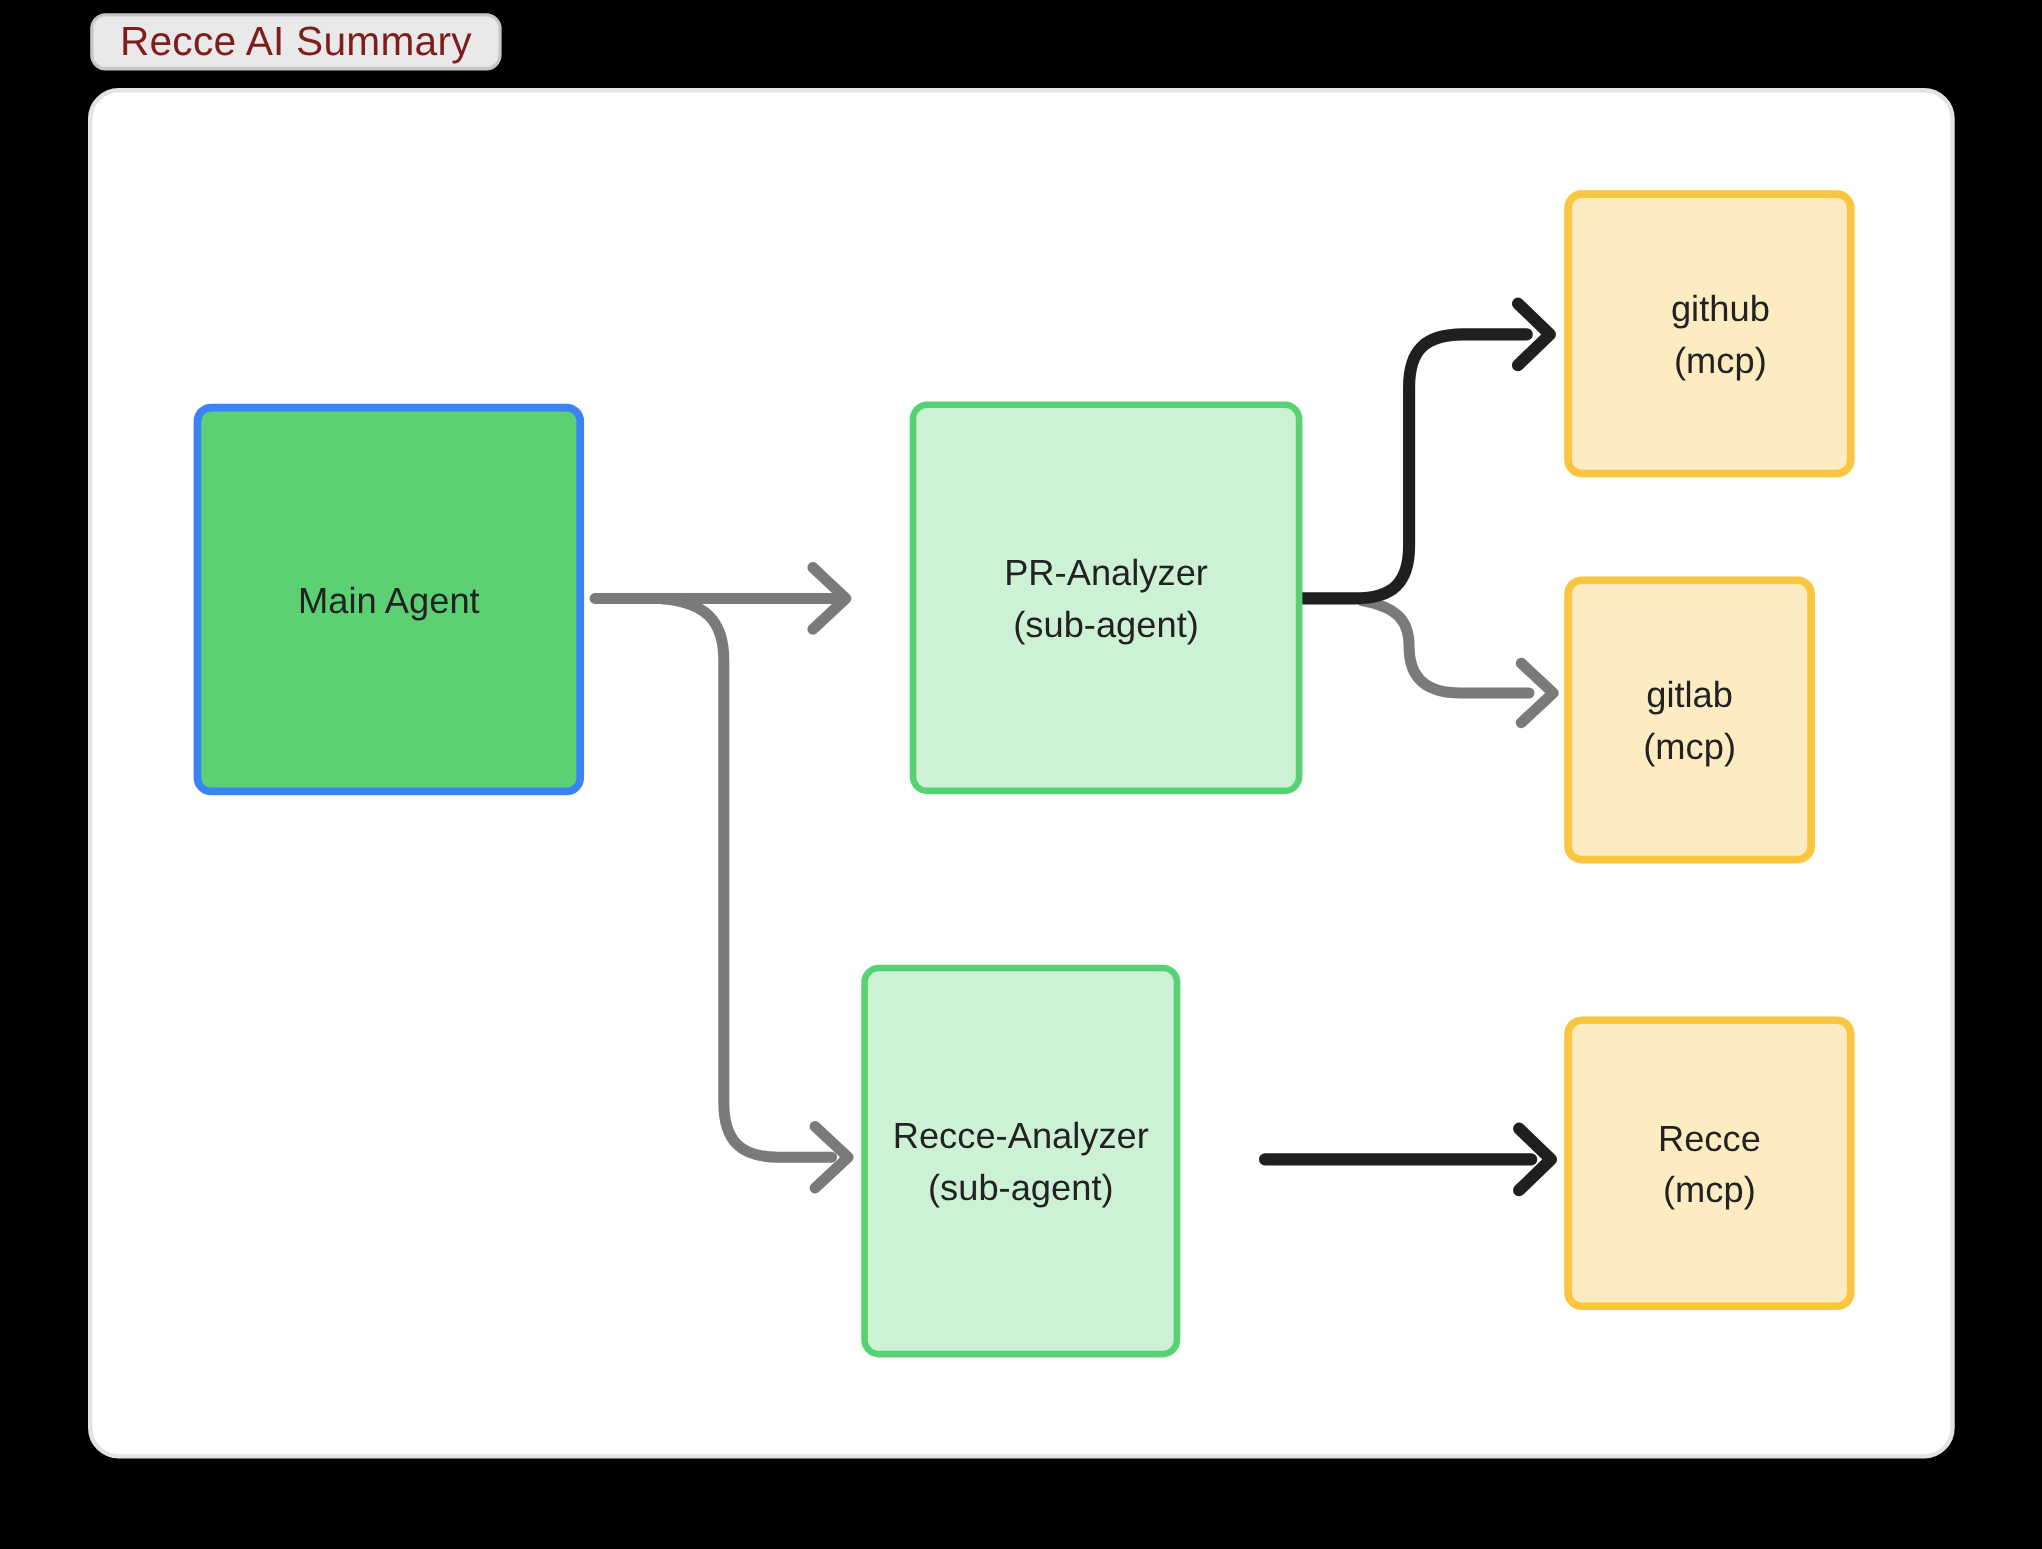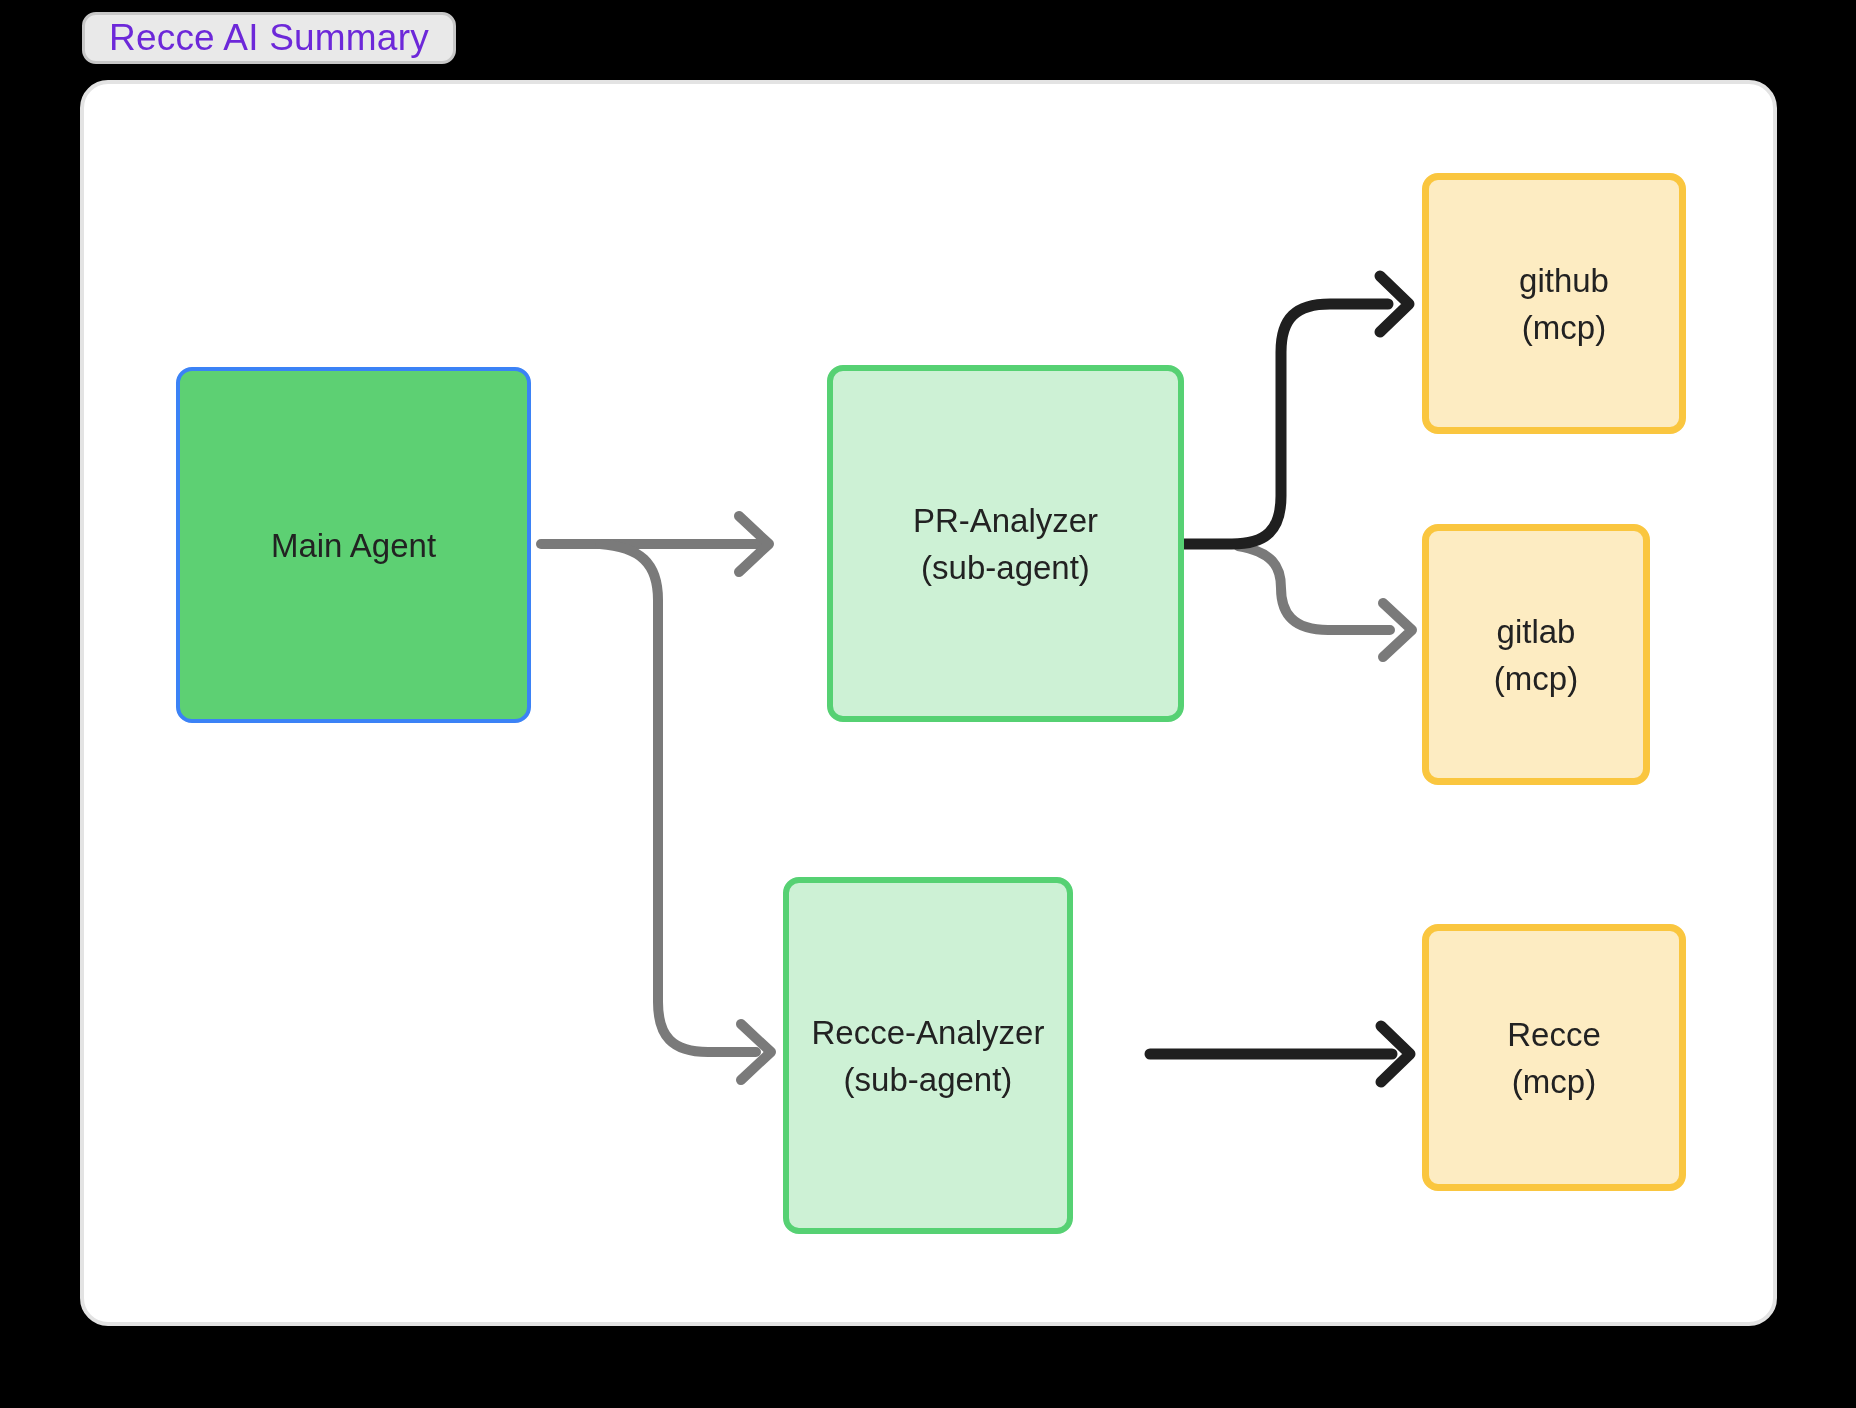--- a/index.html
+++ b/index.html
@@ -22,21 +22,21 @@
     height: 52px;
     box-sizing: border-box;
     padding: 0 24px;
     display: flex;
     align-items: center;
     background: #e9e9e9;
     border: 3px solid #c7c7c7;
     border-radius: 14px;
     font-size: 37px;
     font-weight: 500;
-    color: #6d28d9;
+    color: #7f1d1d;
     letter-spacing: 0.2px;
     white-space: nowrap;
   }
   .panel {
     position: absolute;
     left: 80px;
     top: 80px;
     width: 1697px;
     height: 1246px;
     box-sizing: border-box;
@@ -52,21 +52,21 @@
     flex-direction: column;
     align-items: center;
     justify-content: center;
     text-align: center;
     font-size: 33px;
     line-height: 47px;
     color: #222222;
   }
   .node-agent {
     background: #5dd073;
-    border: 4px solid #3b82f6;
+    border: 7px solid #3b82f6;
   }
   .node-subagent {
     background: #cdf1d5;
     border: 6px solid #56d173;
   }
   .node-mcp {
     background: #fdecc2;
     border: 7px solid #fac63f;
   }
   #node-main-agent   { left: 176px;  top: 367px; width: 355px; height: 356px; }

